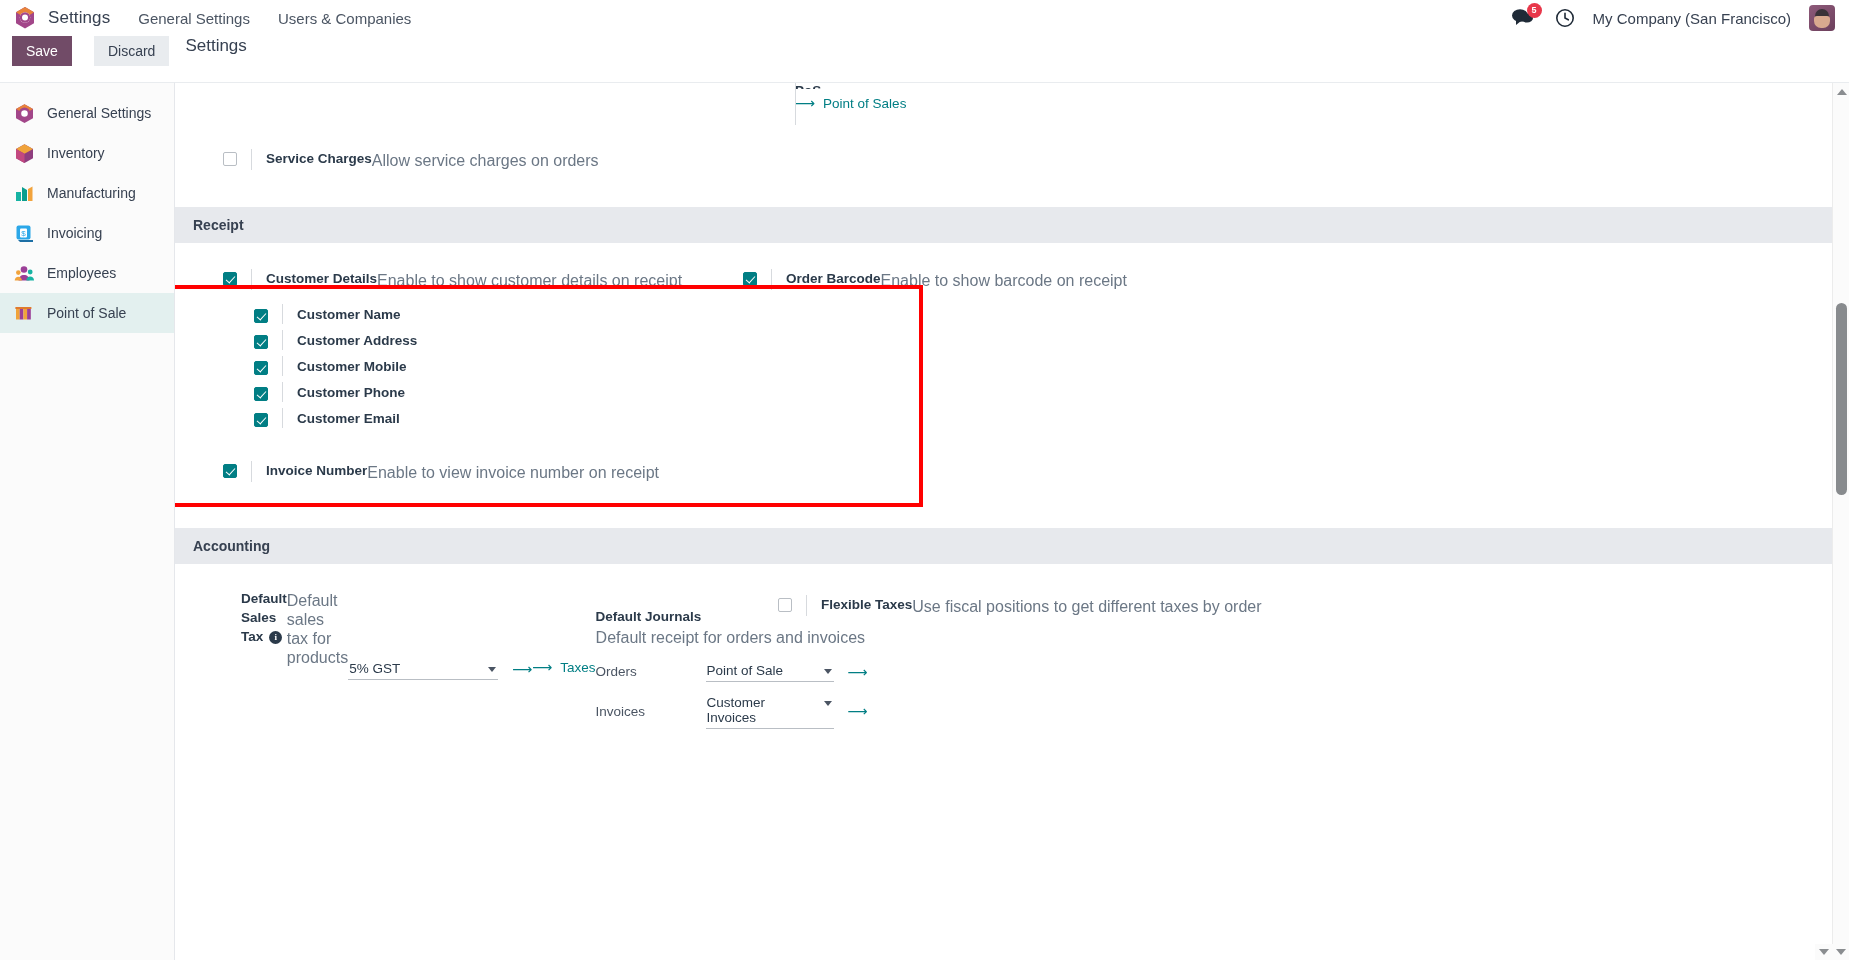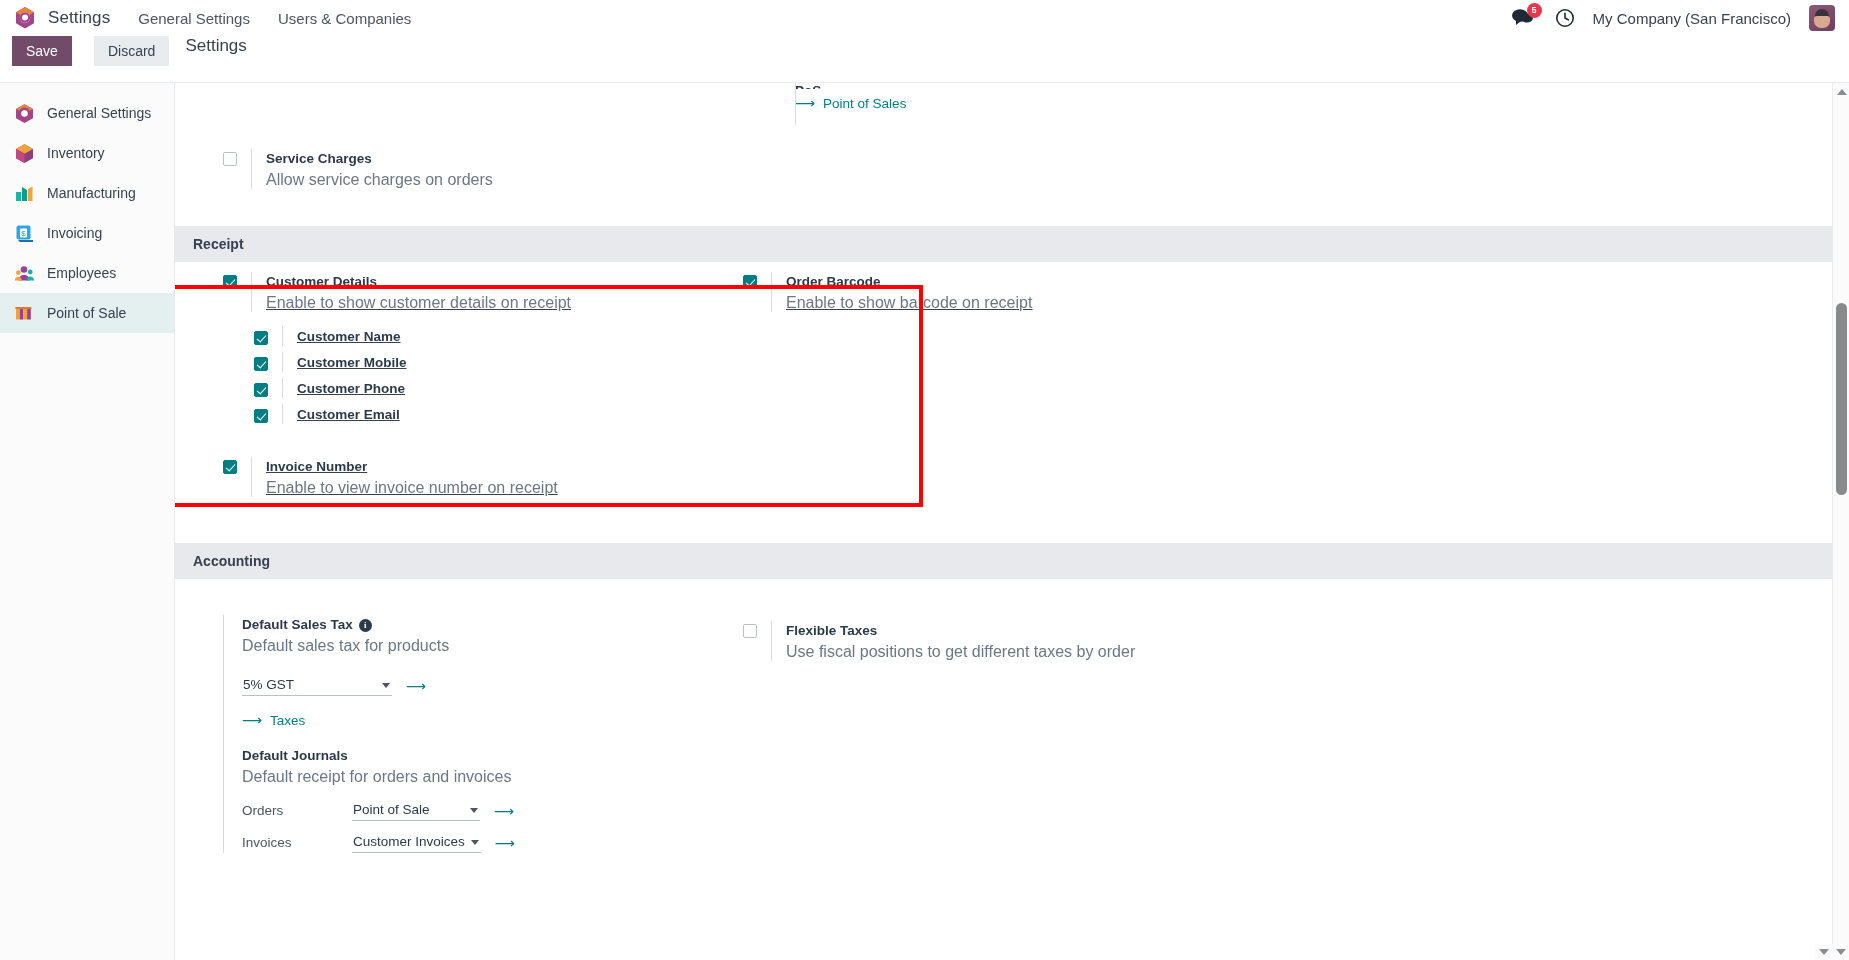--- a/index.html
+++ b/index.html
@@ -220,21 +220,21 @@
     border-width: 0 1.8px 1.8px 0;
     transform: rotate(42deg);
   }
   .divline {
     width: 1px;
     align-self: stretch;
     background: #d7dade;
     margin: 0 14px;
     min-height: 20px;
   }
-  .txtcol { display: flex; flex-direction: column; }
+  .txtcol { display: flex; flex-direction: row; }
   .s-label { font-size: 13.5px; font-weight: bold; color: #2b3a4a; line-height: 19px; }
   .s-desc { font-size: 16px; color: #6b7785; line-height: 19px; margin-top: 2px; }
 
   .sub-chk {
     display: flex;
     align-items: center;
     padding: 3px 0 3px 31px;
   }
   .sub-chk .sub-label {
     font-size: 13.5px;
@@ -493,37 +493,42 @@
             <span class="s-desc">Allow service charges on orders</span>
           </span>
         </div>
       </div>
     </div>
 
     <div class="section-head" style="margin-top:31px;">
       <span>Receipt</span>
     </div>
 
-    <div class="row2" style="margin-top:4px;text-decoration:underline;">
+    <div class="row2" style="margin-top:20px;">
       <div class="col left">
 
         <div class="chk-setting">
           <span class="cbx on"></span>
           <span class="divline"></span>
           <span class="txtcol">
             <span class="s-label">Customer Details</span>
             <span class="s-desc">Enable to show customer details on receipt</span>
           </span>
         </div>
 
         <div style="margin-top:5px;">
           <div class="sub-chk">
             <span class="cbx on"></span>
             <span class="divline"></span>
             <span class="sub-label">Customer Name</span>
+          </div>
+          <div class="sub-chk">
+            <span class="cbx on"></span>
+            <span class="divline"></span>
+            <span class="sub-label">Customer Address</span>
           </div>
           <div class="sub-chk">
             <span class="cbx on"></span>
             <span class="divline"></span>
             <span class="sub-label">Customer Mobile</span>
           </div>
           <div class="sub-chk">
             <span class="cbx on"></span>
             <span class="divline"></span>
             <span class="sub-label">Customer Phone</span>
@@ -554,21 +559,21 @@
             <span class="s-desc">Enable to show barcode on receipt</span>
           </span>
         </div>
       </div>
     </div>
 
     <div class="section-head" style="margin-top:40px;">
       <span>Accounting</span>
     </div>
 
-    <div class="row2" style="margin-top:36px;">
+    <div class="row2" style="margin-top:25px;gap:35px;">
       <div class="col left">
         <div style="display:flex;">
           <span class="divline" style="margin-left:0;margin-right:18px;min-height:120px;"></span>
           <div class="txtcol">
             <span class="s-label">
               <span>Default Sales Tax</span><span class="info-i">i</span>
             </span>
             <span class="s-desc">Default sales tax for products</span>
             <div style="display:flex;align-items:center;gap:14px;margin-top:20px;">
               <span class="selectish" style="min-width:150px;">

